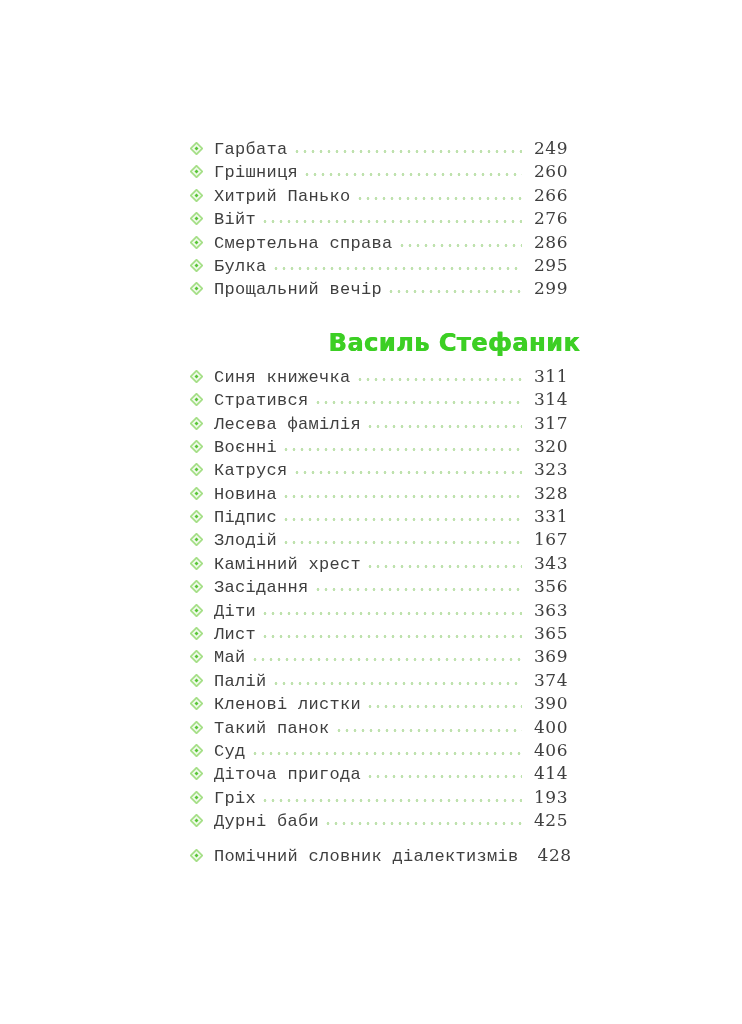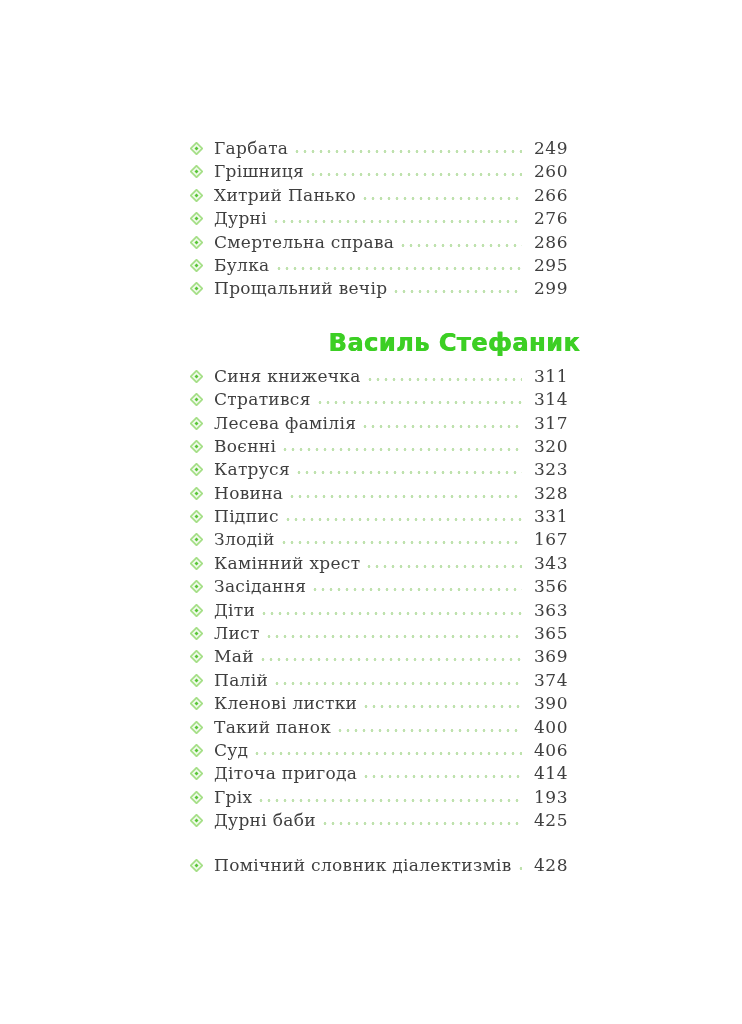--- a/index.html
+++ b/index.html
@@ -39,20 +39,21 @@
   .bullet {
     flex: 0 0 auto;
     margin-right: 11px;
     transform: translateY(1px);
   }
   .bullet svg { display: block; }
   .entry-title {
     flex: 0 0 auto;
     white-space: nowrap;
     letter-spacing: 0.3px;
+    font-family: Liberation Mono, monospace;
   }
   .leader {
     flex: 1 1 auto;
     height: 5px;
     margin: 0 12px 0 7px;
     background-image: radial-gradient(circle at 2px 2.5px, var(--dot-color, #bfe2ae) 1.25px, rgba(0,0,0,0) 1.6px);
     background-size: 8px 5px;
     background-repeat: repeat-x;
     background-position: 0 center;
   }
@@ -68,21 +69,21 @@
     font-family: "DejaVu Sans", "Liberation Sans", sans-serif;
     font-size: 24px;
     line-height: 30px;
     font-weight: bold;
     letter-spacing: 0.5px;
     color: var(--accent-green, #3ccf24);
     text-shadow: 0.7px 0 0 currentColor;
     text-align: right;
   }
   ul.appendix-list {
-    margin-top: 21px;
+    margin-top: 11px;
   }
 </style>
 </head>
 <body>
 
 <div class="page">
   <div class="content">
 
     <ul class="toc-list">
   <li class="toc-row">
@@ -129,21 +130,21 @@
 
   <li class="toc-row">
     <span class="bullet">
       <svg width="13" height="13" viewBox="0 0 13 13" aria-hidden="true">
         <g transform="rotate(45 6.5 6.5)">
           <rect x="2.4" y="2.4" width="8.2" height="8.2" fill="#f0faea" stroke="#a5df87" stroke-width="1.7"></rect>
           <rect x="5.1" y="5.1" width="2.8" height="2.8" fill="#58c636"></rect>
         </g>
       </svg>
     </span>
-    <span class="entry-title">Дурні</span>
+    <span class="entry-title">Війт</span>
     <span class="leader"></span>
     <span class="pageno">276</span>
   </li>
 
   <li class="toc-row">
     <span class="bullet">
       <svg width="13" height="13" viewBox="0 0 13 13" aria-hidden="true">
         <g transform="rotate(45 6.5 6.5)">
           <rect x="2.4" y="2.4" width="8.2" height="8.2" fill="#f0faea" stroke="#a5df87" stroke-width="1.7"></rect>
           <rect x="5.1" y="5.1" width="2.8" height="2.8" fill="#58c636"></rect>

